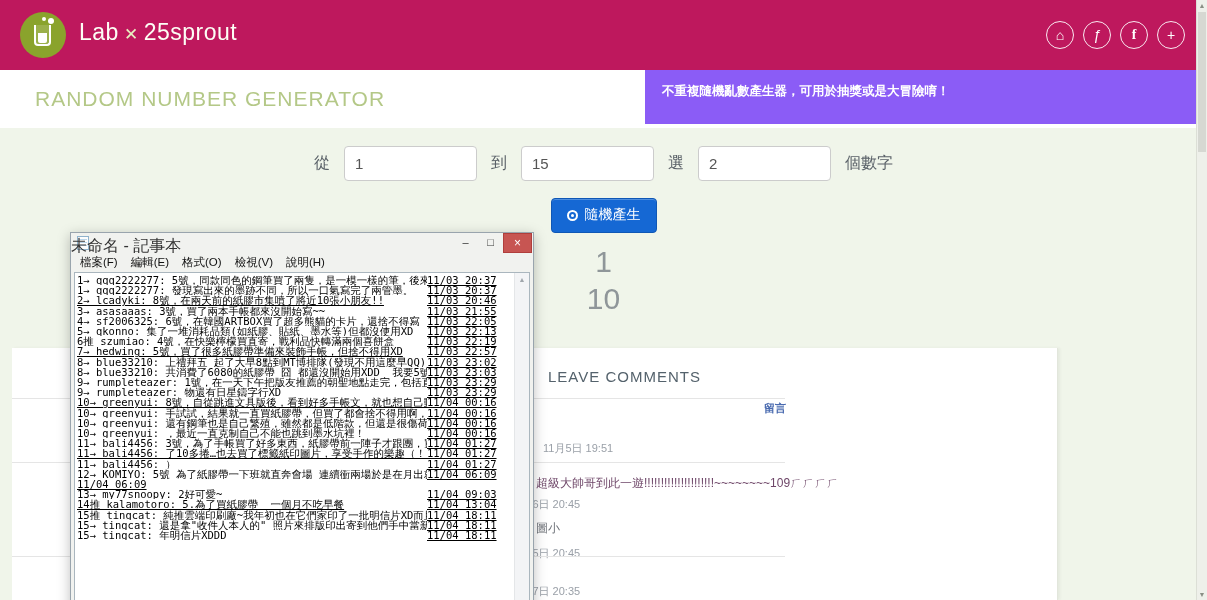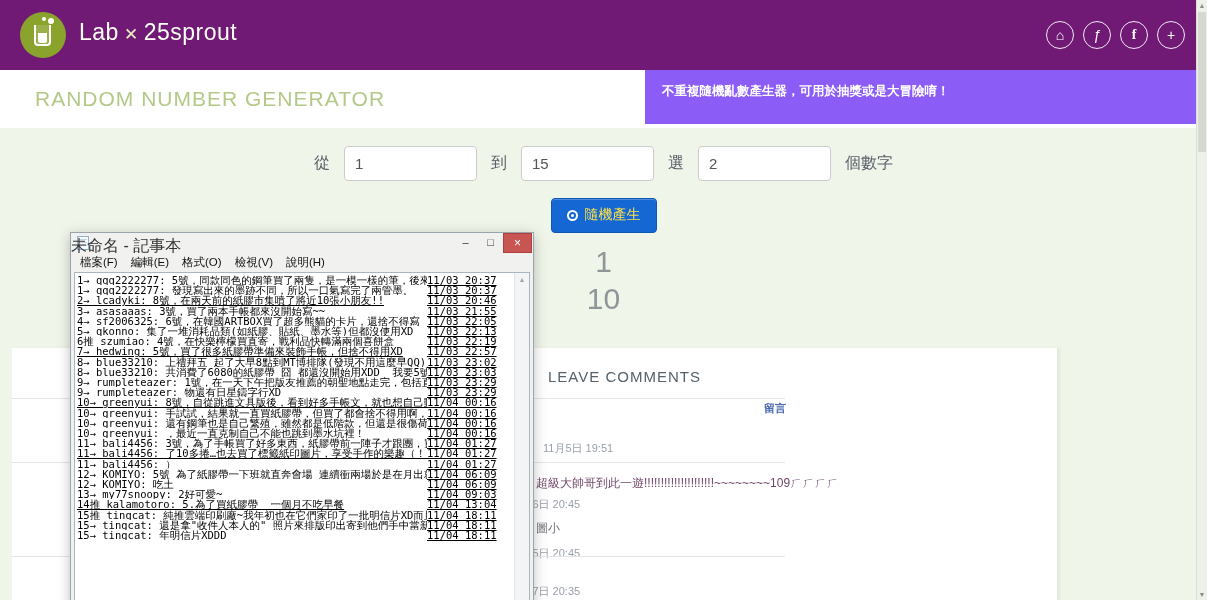--- a/index.html
+++ b/index.html
@@ -1,20 +1,20 @@
 <!DOCTYPE html>
 <html><head>
 <meta charset="utf-8">
 <style>
   * { margin:0; padding:0; box-sizing:border-box; }
   html,body { width:1207px; height:600px; overflow:hidden; background:#fff;
               font-family:"Liberation Sans", sans-serif; position:relative; }
 
   
-  .header { position:absolute; left:0; top:0; width:1207px; height:70px; background:#701a75; z-index:3; }
+  .header { position:absolute; left:0; top:0; width:1207px; height:70px; background:#be185d; z-index:3; }
   .logo-circle { position:absolute; left:20px; top:12px; width:46px; height:46px; border-radius:50%;
                  background:#8aa32c; }
   .beaker { position:absolute; left:14px; top:13px; width:17px; height:21px;
             border:2px solid #fff; border-top:none; border-radius:0 0 4px 4px; background:rgba(255,255,255,.15); }
   .beaker:before { content:""; position:absolute; left:2px; top:8px; right:2px; bottom:1px; background:#fff; border-radius:0 0 2px 2px;}
   .beaker:after  { content:""; position:absolute; right:-5px; top:-7px; width:6px; height:6px; border-radius:50%; background:#fff; box-shadow:-7px -2px 0 -1px #fff;}
   .brand { position:absolute; left:79px; top:19px; color:#fdfef5; font-size:23px; letter-spacing:.5px; }
   .brand .x { font-size:17px; color:#e8f0c0; margin:0 5px; }
   .hdr-icons { position:absolute; right:22px; top:21px; display:flex; gap:9px; }
   .circ-icon { width:28px; height:28px; border:1px solid rgba(255,255,255,.9); border-radius:50%;
@@ -29,21 +29,21 @@
 
   
   .main-bg { position:absolute; left:0; top:128px; width:1207px; height:472px; background:#f0f5ea; z-index:1; }
   .form-row { position:absolute; left:0; top:18px; width:100%; display:flex; justify-content:center;
               align-items:center; gap:14px; }
   .form-row label { font-size:16px; color:#5a6168; }
   .form-row input { width:133px; height:35px; border:1px solid #ccc; border-radius:4px; background:#fff;
                     font-size:15px; color:#555; padding-left:10px; font-family:"Liberation Sans",sans-serif; }
   .gen-row { position:absolute; left:0; top:70px; width:100%; text-align:center; }
   .gen-btn { display:inline-flex; align-items:center; gap:7px; background:#1568d4; border:1px solid #0f57b5;
-             color:#fde047; font-size:14px; padding:7px 15px 8px; border-radius:4px; cursor:pointer;
+             color:#ffffff; font-size:14px; padding:7px 15px 8px; border-radius:4px; cursor:pointer;
              box-shadow:inset 0 1px 0 rgba(255,255,255,.25); }
   .target-ico { width:11px; height:11px; border:2px solid #fff; border-radius:50%; position:relative; display:inline-block;}
   .target-ico:after { content:""; position:absolute; left:2px; top:2px; width:3px; height:3px; border-radius:50%; background:#fff;}
   .results { position:absolute; left:0; top:115px; width:100%; text-align:center; color:#8f9699; }
   .results div { font-size:30px; line-height:37px; }
 
   
   .card { position:absolute; left:12px; top:348px; width:1046px; height:252px; background:#fff; z-index:10;
           box-shadow:2px 0 3px rgba(0,0,0,.05); border-right:1px solid #e2e6dc; }
   .card .heading { position:absolute; left:536px; top:20px; font-size:15px; letter-spacing:1px; color:#54626c; }
@@ -196,21 +196,21 @@
         <div class="np-line"><span class="np-msg">10→ greenyui: ，最近一直克制自己不能也跳到墨水坑裡！</span><span class="np-time">11/04 00:16</span></div>
 
         <div class="np-line"><span class="np-msg">11→ bali4456: 3號，為了手帳買了好多東西，紙膠帶前一陣子才跟團，買</span><span class="np-time">11/04 01:27</span></div>
 
         <div class="np-line"><span class="np-msg">11→ bali4456: 了10多捲…也去買了標籤紙印圖片，享受手作的樂趣（！？</span><span class="np-time">11/04 01:27</span></div>
 
         <div class="np-line"><span class="np-msg">11→ bali4456: ）</span><span class="np-time">11/04 01:27</span></div>
 
         <div class="np-line"><span class="np-msg">12→ KOMIYO: 5號 為了紙膠帶一下班就直奔會場 連續衝兩場於是在月出就</span><span class="np-time">11/04 06:09</span></div>
 
-        <div class="np-line"><span class="np-msg">12→ KOMIYO: 吃土</span><span class="np-time">11/04 06:09</span></div>
+        <div class="np-line"><span class="np-time">11/04 06:09</span></div>
 
         <div class="np-line"><span class="np-msg">13→ my77snoopy: 2好可愛~</span><span class="np-time">11/04 09:03</span></div>
 
         <div class="np-line"><span class="np-msg">14推 kalamotoro: 5.為了買紙膠帶  一個月不吃早餐</span><span class="np-time">11/04 13:04</span></div>
 
         <div class="np-line"><span class="np-msg">15推 tingcat: 純推雲端印刷廠~我年初也在它們家印了一批明信片XD而且</span><span class="np-time">11/04 18:11</span></div>
 
         <div class="np-line"><span class="np-msg">15→ tingcat: 還是拿"收件人本人的" 照片來排版印出寄到他們手中當新</span><span class="np-time">11/04 18:11</span></div>
 
         <div class="np-line"><span class="np-msg">15→ tingcat: 年明信片XDDD</span><span class="np-time">11/04 18:11</span></div>

